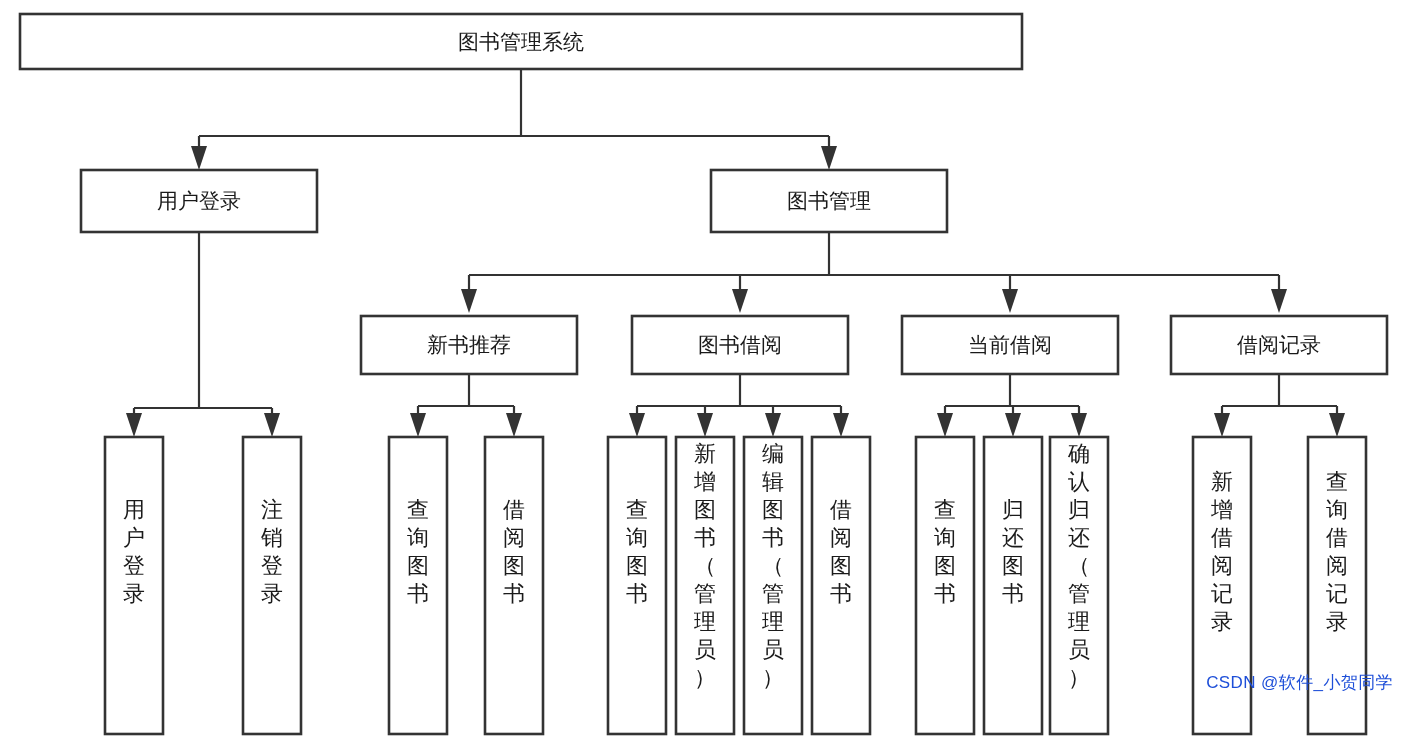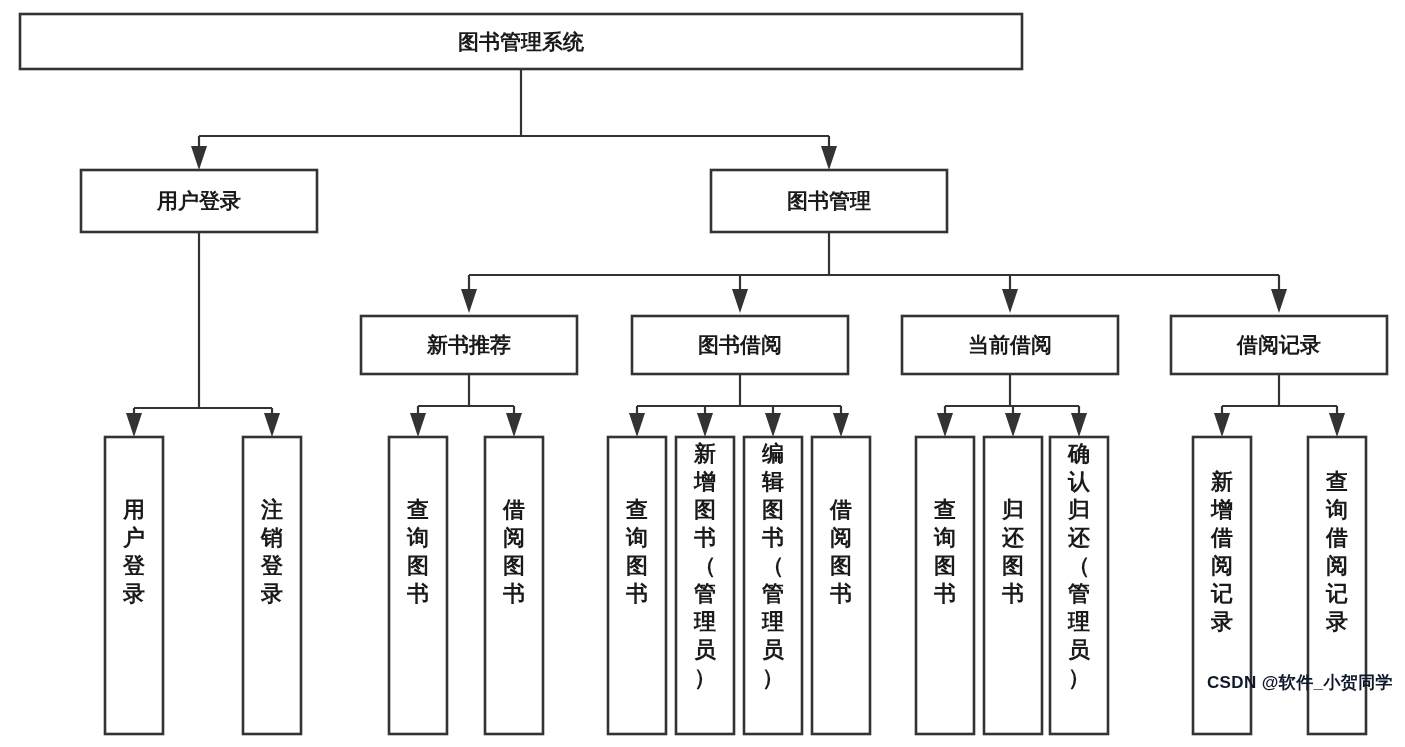--- a/index.html
+++ b/index.html
@@ -11,21 +11,20 @@
     width: 1405px;
     height: 747px;
     font-family: "Liberation Sans", "DejaVu Sans", sans-serif;
     overflow: hidden;
     position: relative;
   }
   #diagram-root {
     position: relative;
     width: 1405px;
     height: 700px;
-    font-weight: bold;
   }
   svg.flow {
     position: absolute;
     top: 0;
     left: 0;
     width: 1405px;
     height: 747px;
   }
   .node-rect {
     fill: #ffffff;
@@ -53,21 +52,21 @@
     font-size: 22px;
     fill: #1a1a1a;
     text-anchor: middle;
   }
   .watermark {
     position: absolute;
     right: 12px;
     bottom: 6px;
     font-family: "Liberation Sans", "DejaVu Sans", sans-serif;
     font-size: 17px;
-    color: #0f172a;
+    color: #1d4ed8;
     letter-spacing: 0.4px;
     white-space: nowrap;
     pointer-events: none;
   }
 </style>
 </head>
 <body>
 
 <div id="diagram-root">
 

